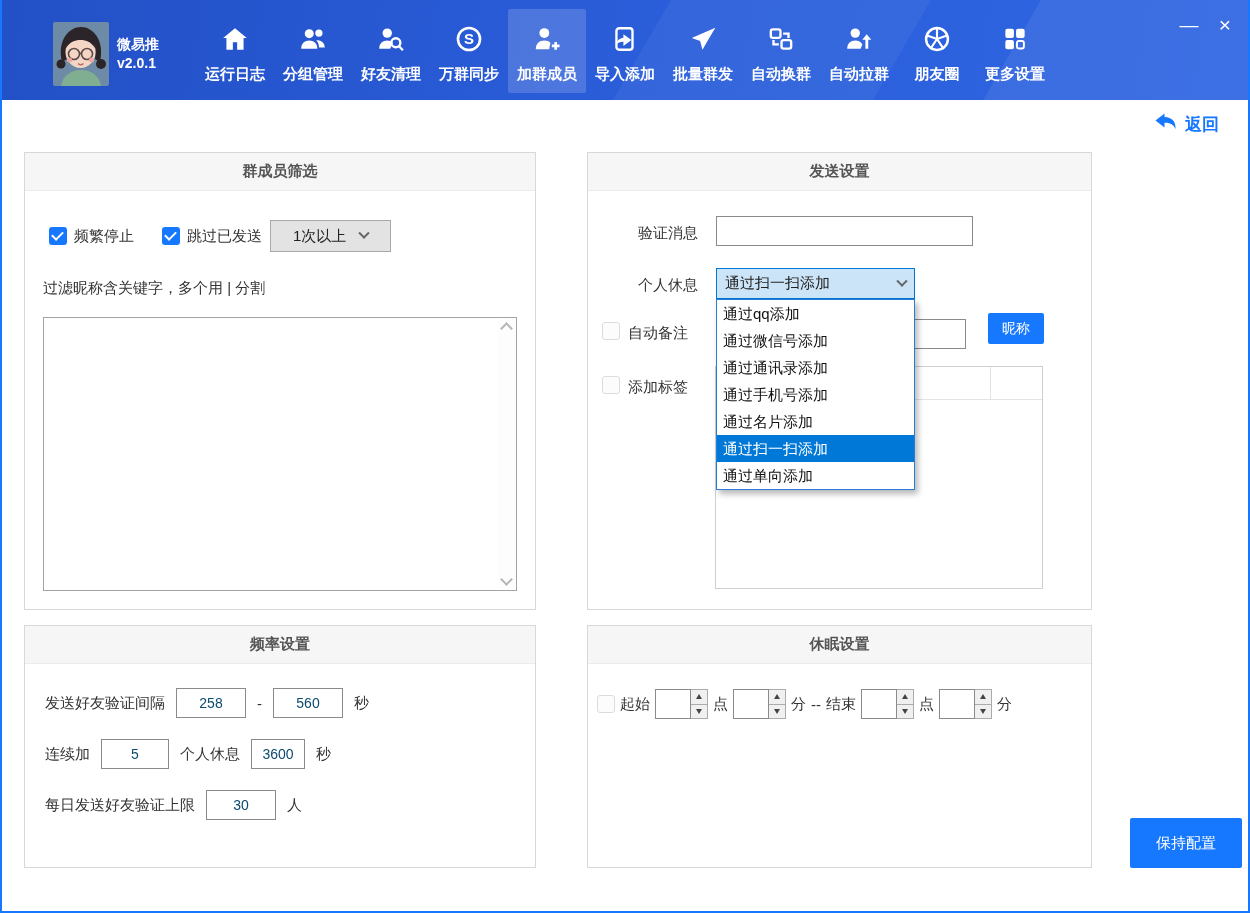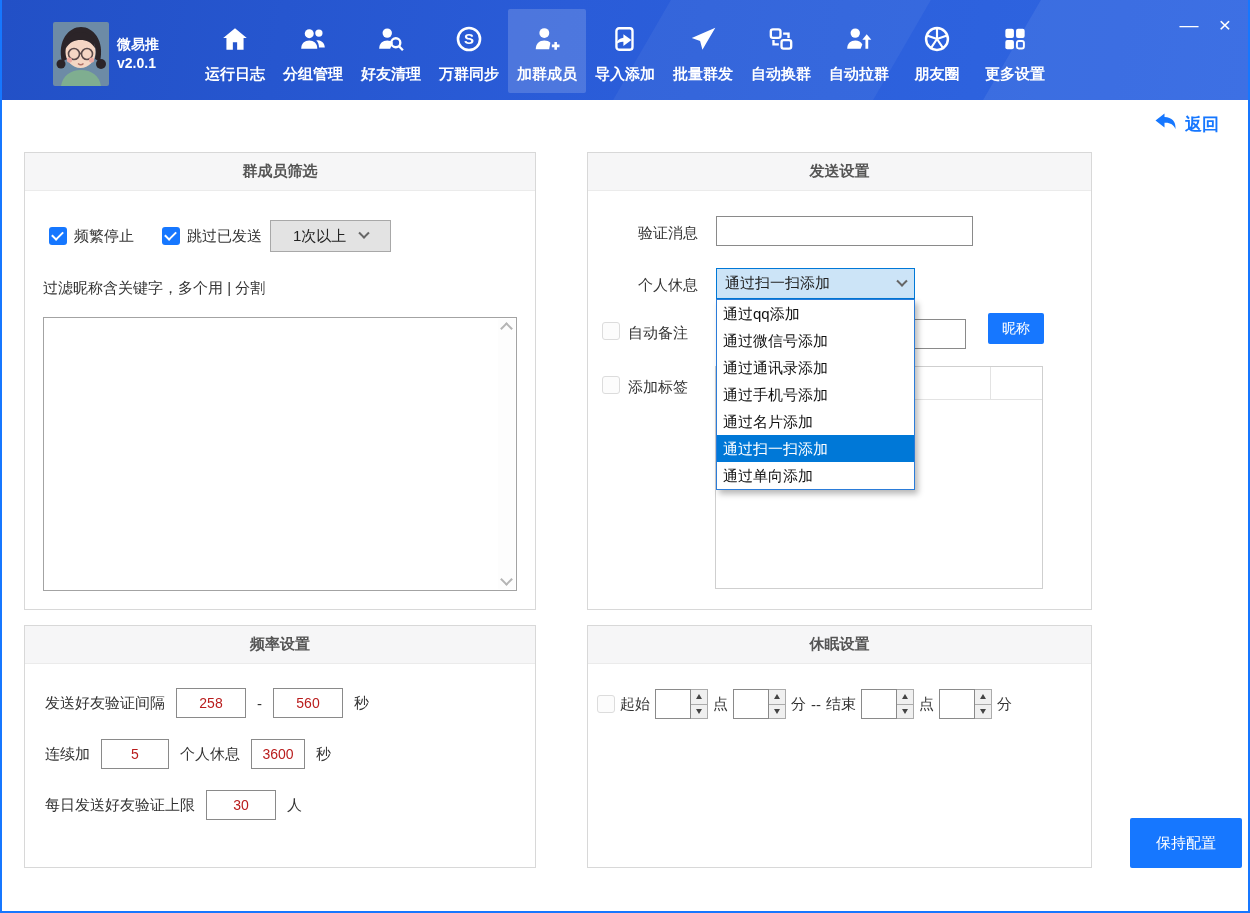--- a/index.html
+++ b/index.html
@@ -48,21 +48,21 @@
   .cb.un { background:#fcfcfc; border:1px solid #dcdcdc; }
 
   
   .chev { width:8px; height:8px; border-right:2px solid #666; border-bottom:2px solid #666;
           transform:rotate(45deg) translate(-2px,-2px); }
   .chev-lite-up { width:9px; height:9px; border-left:2px solid #b5b5b5; border-top:2px solid #b5b5b5; transform:rotate(45deg); }
   .chev-lite-dn { width:9px; height:9px; border-right:2px solid #b5b5b5; border-bottom:2px solid #b5b5b5; transform:rotate(45deg); }
 
   
   .tb { border:1px solid #8a8a8a; background:#fff; height:30px; font-family:"Liberation Sans",sans-serif;
-        font-size:14px; color:#b91c1c; padding:0 5px; }
+        font-size:14px; color:#0c4a6e; padding:0 5px; }
   .tb.num { text-align:center; }
 
   
   .combo-gray { display:flex; align-items:center; justify-content:space-between; padding:0 22px;
                 background:#e3e3e3; border:1px solid #a8a8a8; width:121px; height:32px; font-size:15px; color:#222; cursor:pointer; }
   
   .combo-blue { position:absolute; display:flex; align-items:center; justify-content:space-between; padding:0 8px;
                 background:#cce4f7; border:1px solid #0078d7; font-size:15px; color:#222; cursor:pointer; }
 
   

